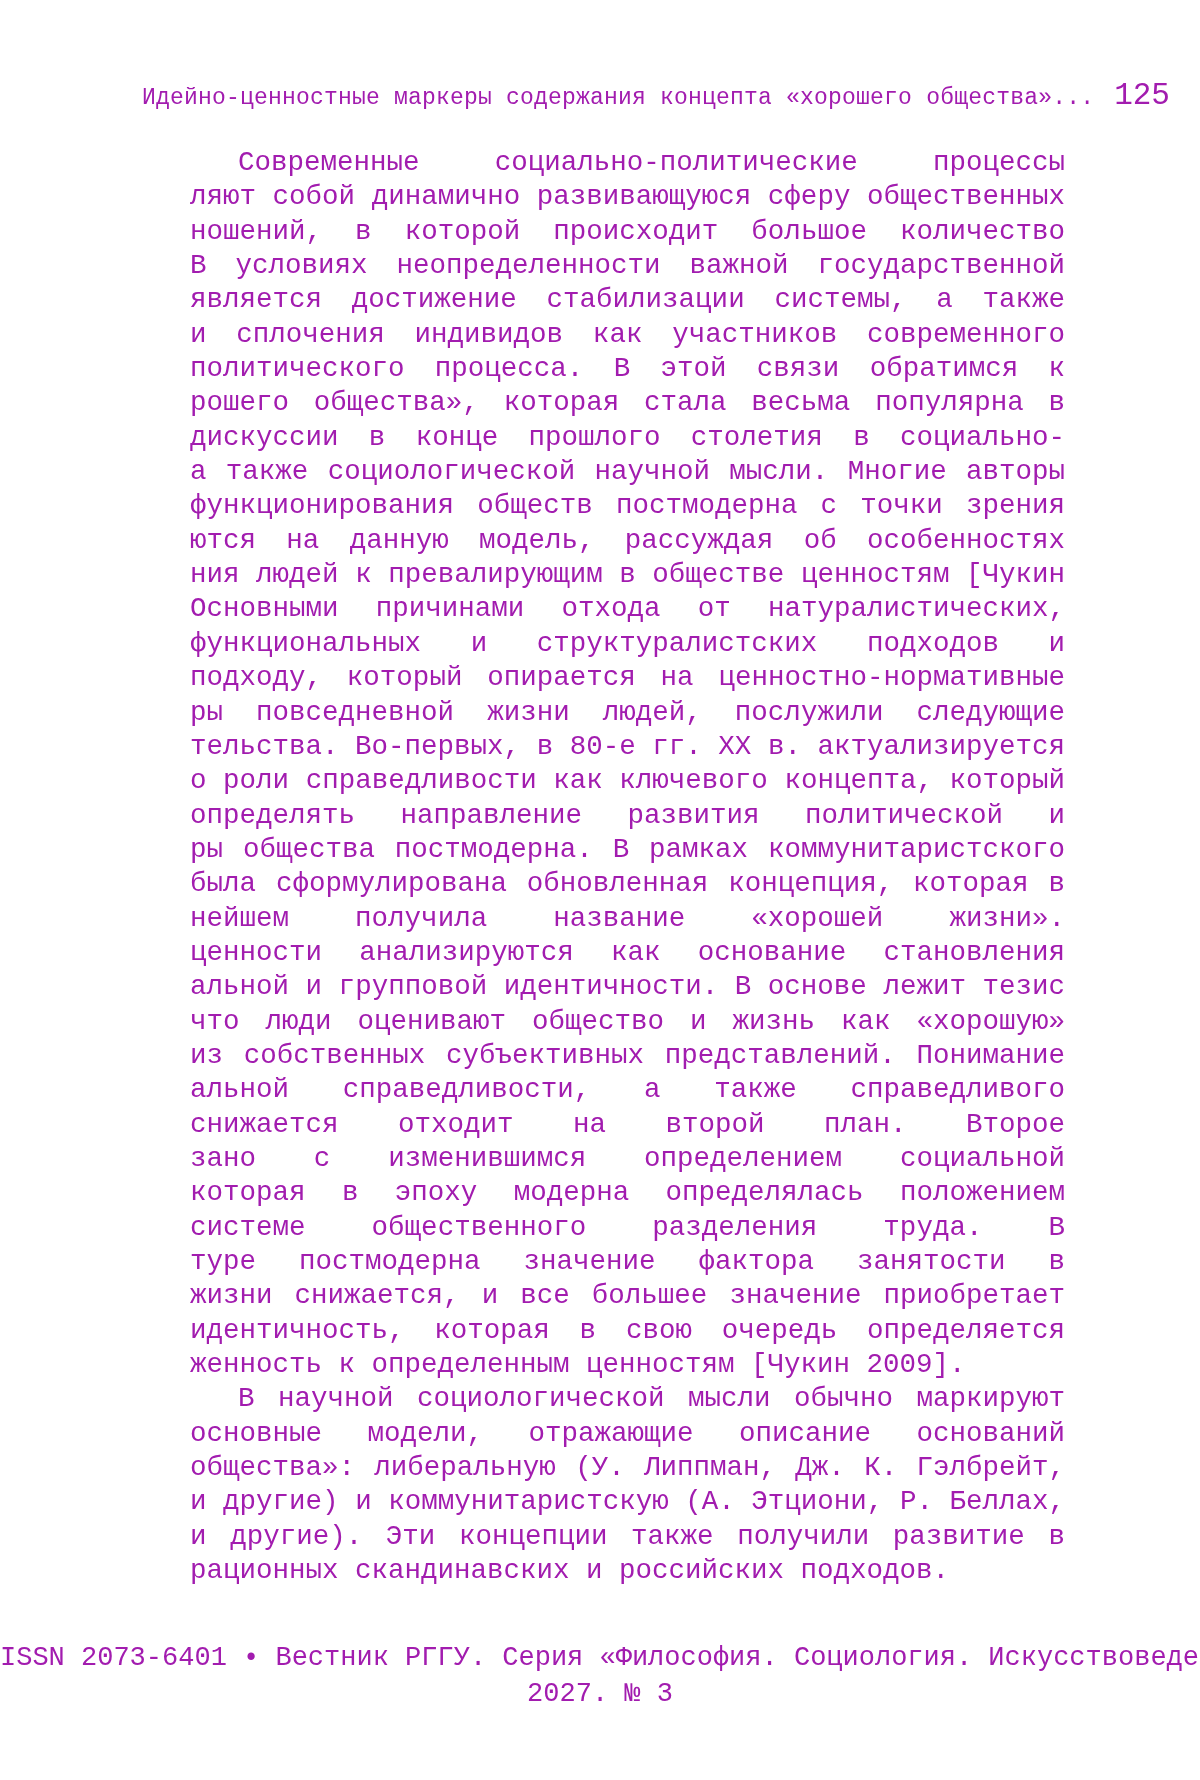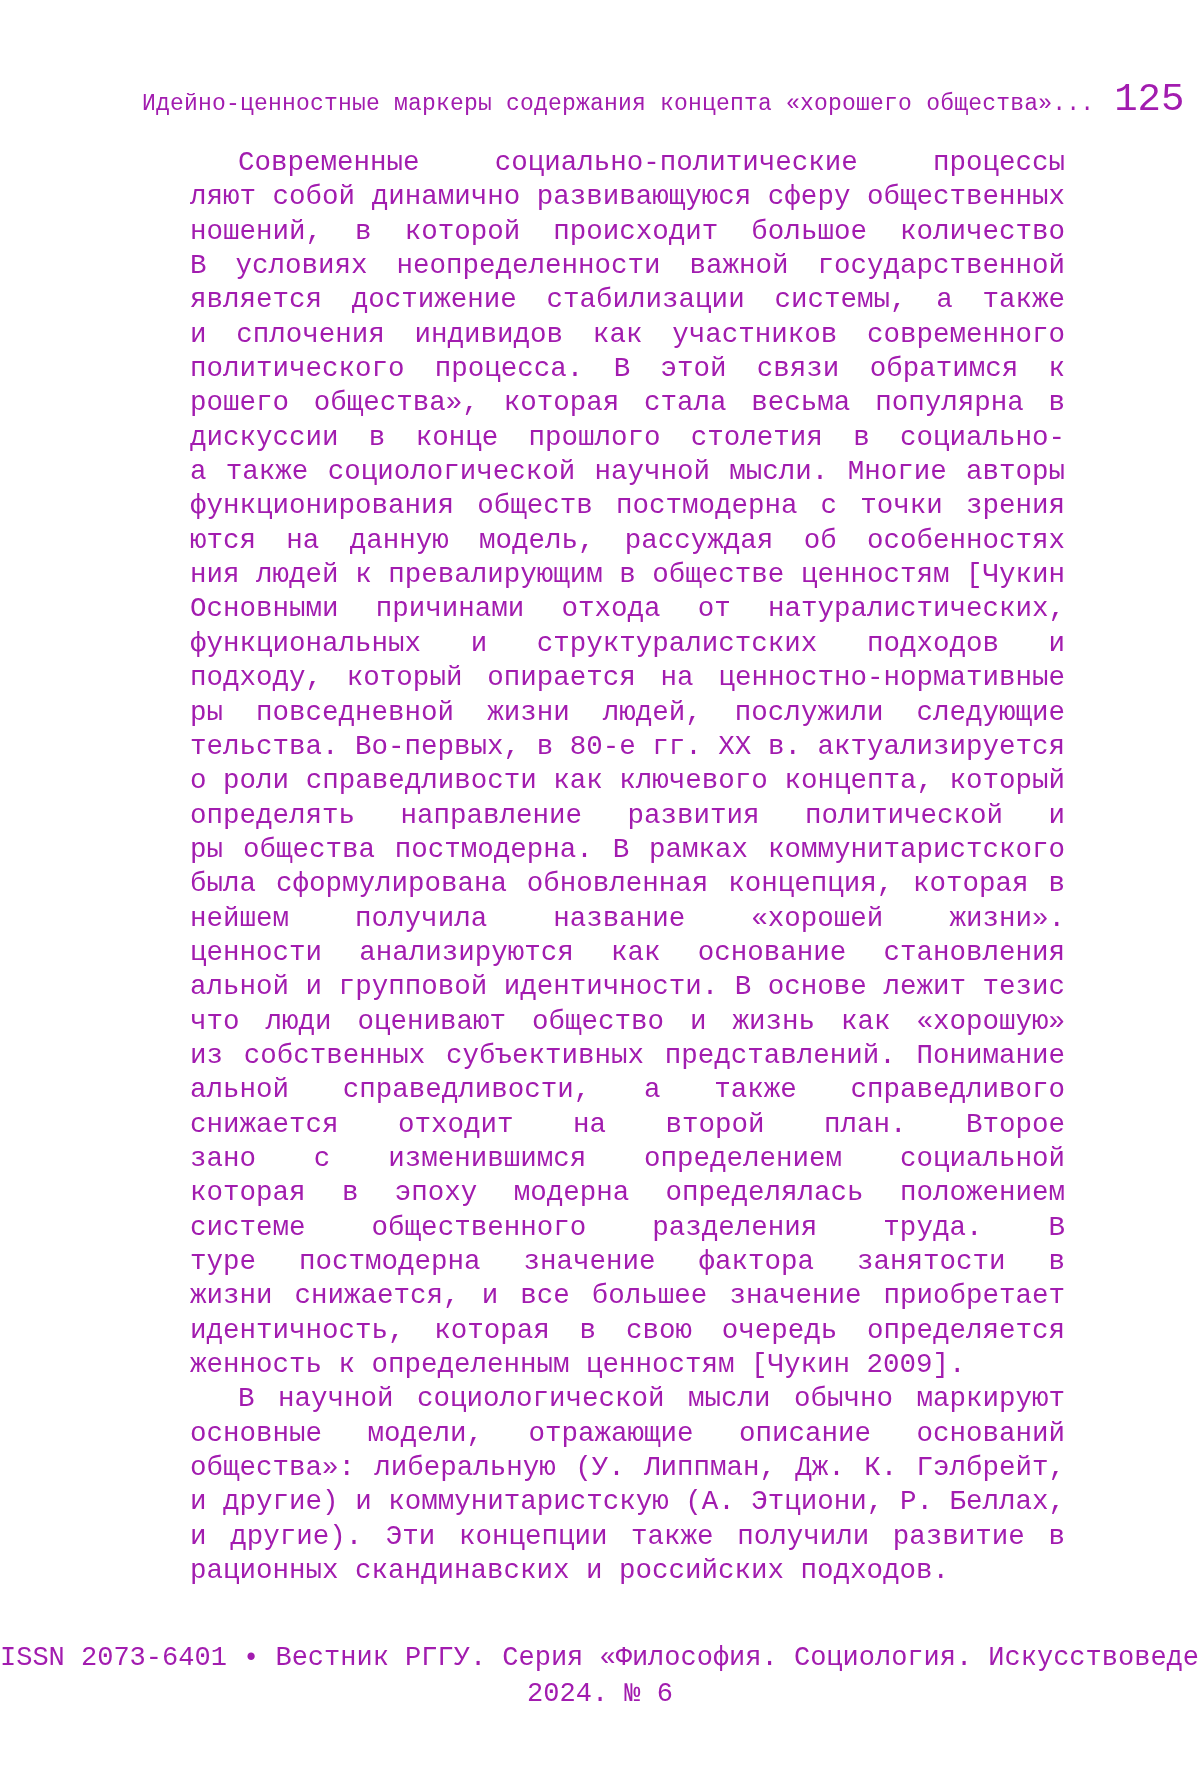--- a/index.html
+++ b/index.html
@@ -25,21 +25,21 @@
     display: flex;
     justify-content: space-between;
     align-items: baseline;
   }
   .head-title {
     font-size: 23px;
     letter-spacing: 0.2px;
     white-space: nowrap;
   }
   .page-num {
-    font-size: 39px;
+    font-size: 31px;
     margin-left: 20px;
   }
   
   .article {
     position: absolute;
     left: 142px;
     width: 923px;
     top: 146px;
     font-size: 27.5px;
     line-height: 34.35px;
@@ -122,16 +122,16 @@
         <div class="tline">основные модели, отражающие описание оснований «хорошего</div>
         <div class="tline">общества»: либеральную (У. Липпман, Дж. К. Гэлбрейт, Дж. Ролз</div>
         <div class="tline">и другие) и коммунитаристскую (А. Этциони, Р. Беллах, М. Сандел</div>
         <div class="tline">и другие). Эти концепции также получили развитие в ряде интег-</div>
         <div class="tline lastline">рационных скандинавских и российских подходов.</div>
       </div>
     </div>
 
   <div class="footer">
     <div class="footer-line">ISSN 2073-6401 • Вестник РГГУ. Серия «Философия. Социология. Искусствоведение».</div>
-    <div class="footer-line">2024. № 6</div>
+    <div class="footer-line">2027. № 3</div>
   </div>
 
 </div>
 
 </body></html>

